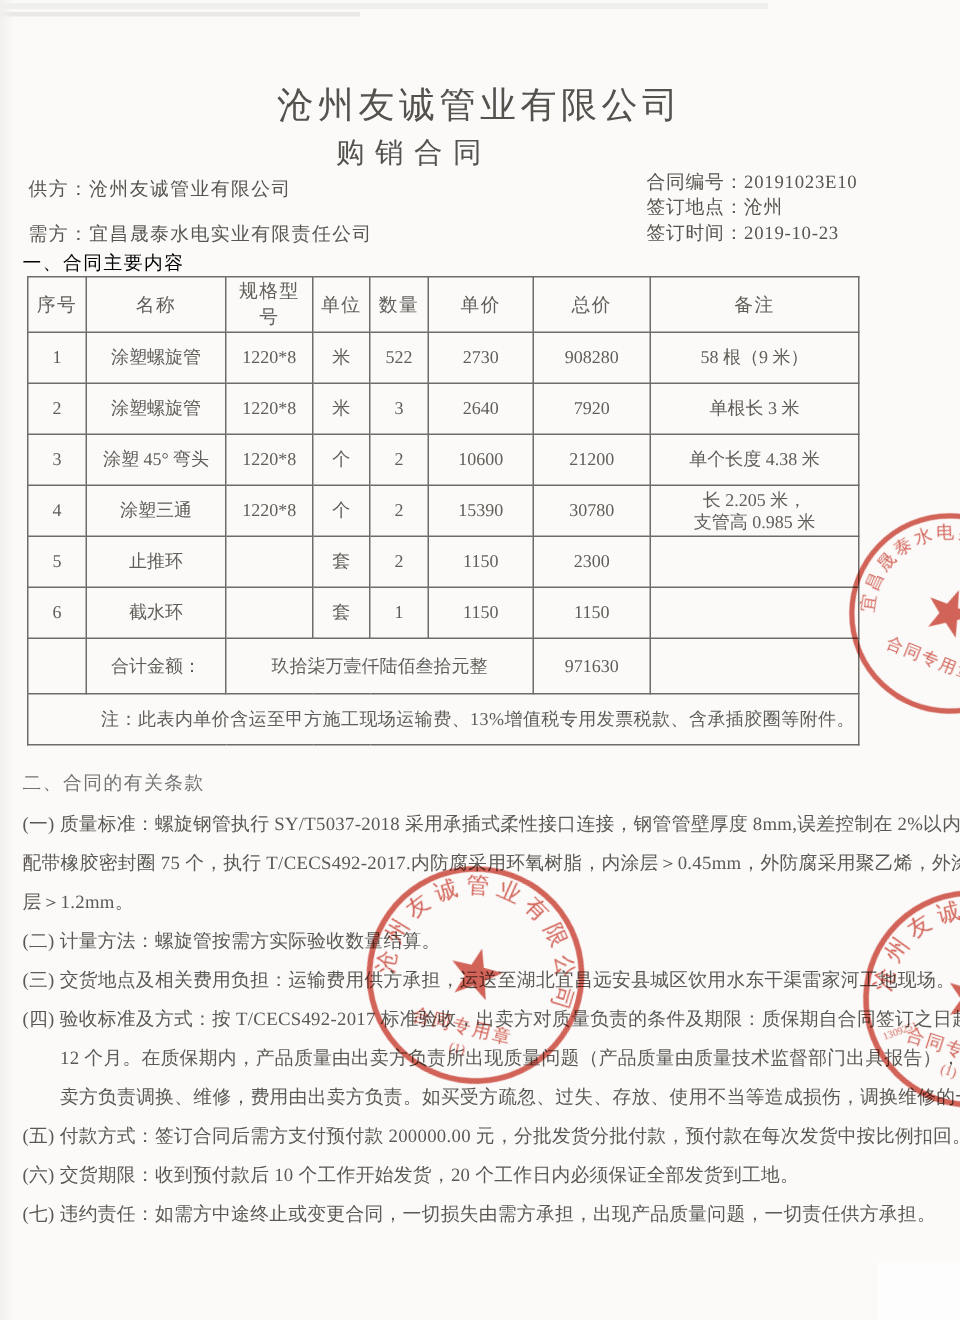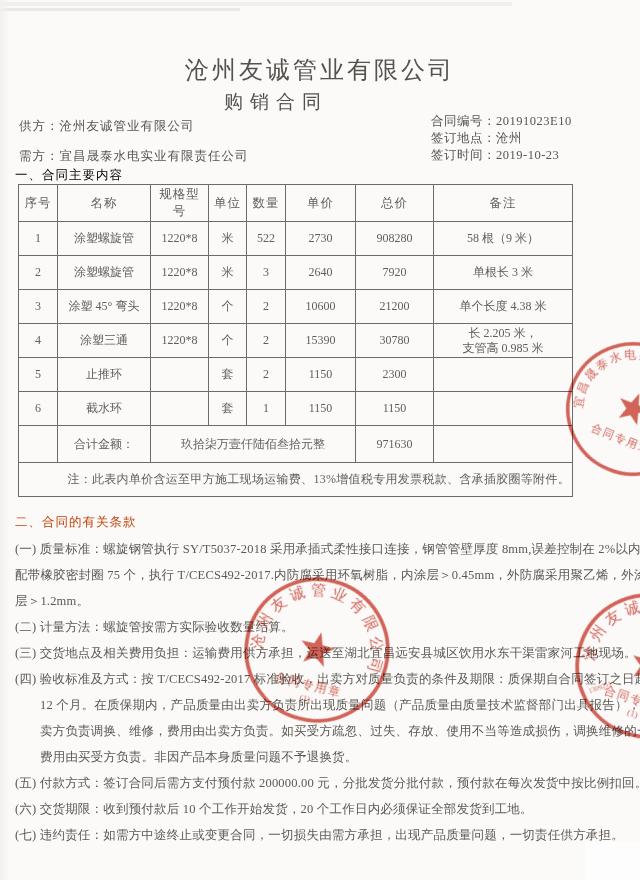--- a/index.html
+++ b/index.html
@@ -41,21 +41,21 @@
     border:1px solid #6f6c68;text-align:center;vertical-align:middle;
     font-weight:normal;padding:1px 2px;overflow:hidden;
   }
   table.items th{height:28px;font-size:12.5px;letter-spacing:1px;}
   table.items td{height:31px;}
   td.remark{white-space:pre-line;line-height:15px;}
   tr.total-row td{height:34px;}
   tr.note-row td{height:31px;text-align:right;padding-left:6px;font-size:12px;letter-spacing:0.3px;}
 
   .attachment-line{position:absolute;top:490px;left:15px;font-size:12.5px;letter-spacing:0.5px;}
-  .sec2-heading{position:absolute;top:514px;left:15px;font-size:12.5px;color:#c2410c;letter-spacing:1px;}
+  .sec2-heading{position:absolute;top:514px;left:15px;font-size:12.5px;color:#737373;letter-spacing:1px;}
   .clauses{position:absolute;top:536px;left:15px;width:615px;font-size:12.5px;line-height:26px;letter-spacing:0.2px;color:#5c5853;}
   .clause-line{height:26px;white-space:nowrap;}
   .clause-line.ind{padding-left:25px;}
 
   .stamp{position:absolute;mix-blend-mode:multiply;opacity:0.85;filter:blur(0.4px);pointer-events:none;}
   .stamp svg{display:block;width:100%;height:100%;}
   .stamp-buyer{left:563px;top:339px;width:140px;height:140px;transform:rotate(22deg);}
   .stamp-mid{left:241px;top:574px;width:152px;height:152px;transform:rotate(14deg);}
   .stamp-right{left:572px;top:590px;width:152px;height:152px;transform:rotate(18deg);}
 </style>
@@ -206,21 +206,20 @@
       <div class="clause-line">(二) 计量方法：螺旋管按需方实际验收数量结算。</div>
 
       <div class="clause-line">(三) 交货地点及相关费用负担：运输费用供方承担，运送至湖北宜昌远安县城区饮用水东干渠雷家河工地现场。</div>
 
       <div class="clause-line">(四) 验收标准及方式：按 T/CECS492-2017 标准验收，出卖方对质量负责的条件及期限：质保期自合同签订之日起</div>
 
       <div class="clause-line ind">12 个月。在质保期内，产品质量由出卖方负责所出现质量问题（产品质量由质量技术监督部门出具报告），出</div>
 
       <div class="clause-line ind">卖方负责调换、维修，费用由出卖方负责。如买受方疏忽、过失、存放、使用不当等造成损伤，调换维修的一</div>
 
-      <div class="clause-line ind">费用由买受方负责。非因产品本身质量问题不予退换货。</div>
 
       <div class="clause-line">(五) 付款方式：签订合同后需方支付预付款 200000.00 元，分批发货分批付款，预付款在每次发货中按比例扣回。</div>
 
       <div class="clause-line">(六) 交货期限：收到预付款后 10 个工作开始发货，20 个工作日内必须保证全部发货到工地。</div>
 
       <div class="clause-line">(七) 违约责任：如需方中途终止或变更合同，一切损失由需方承担，出现产品质量问题，一切责任供方承担。</div>
 
   </div>
 
   <div class="stamp stamp-buyer">

